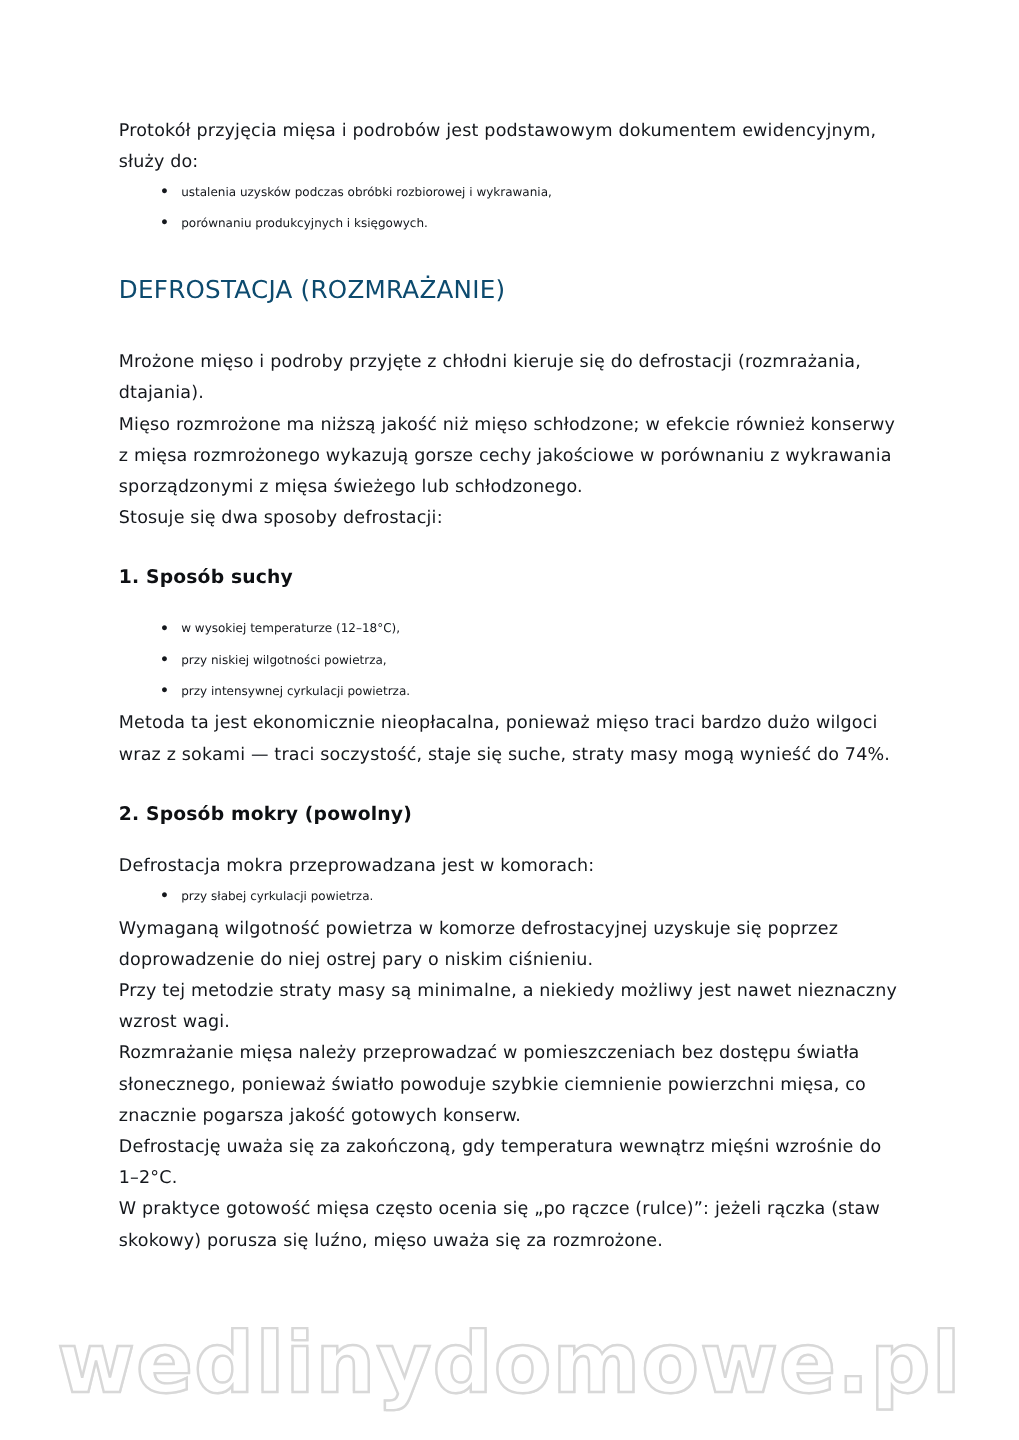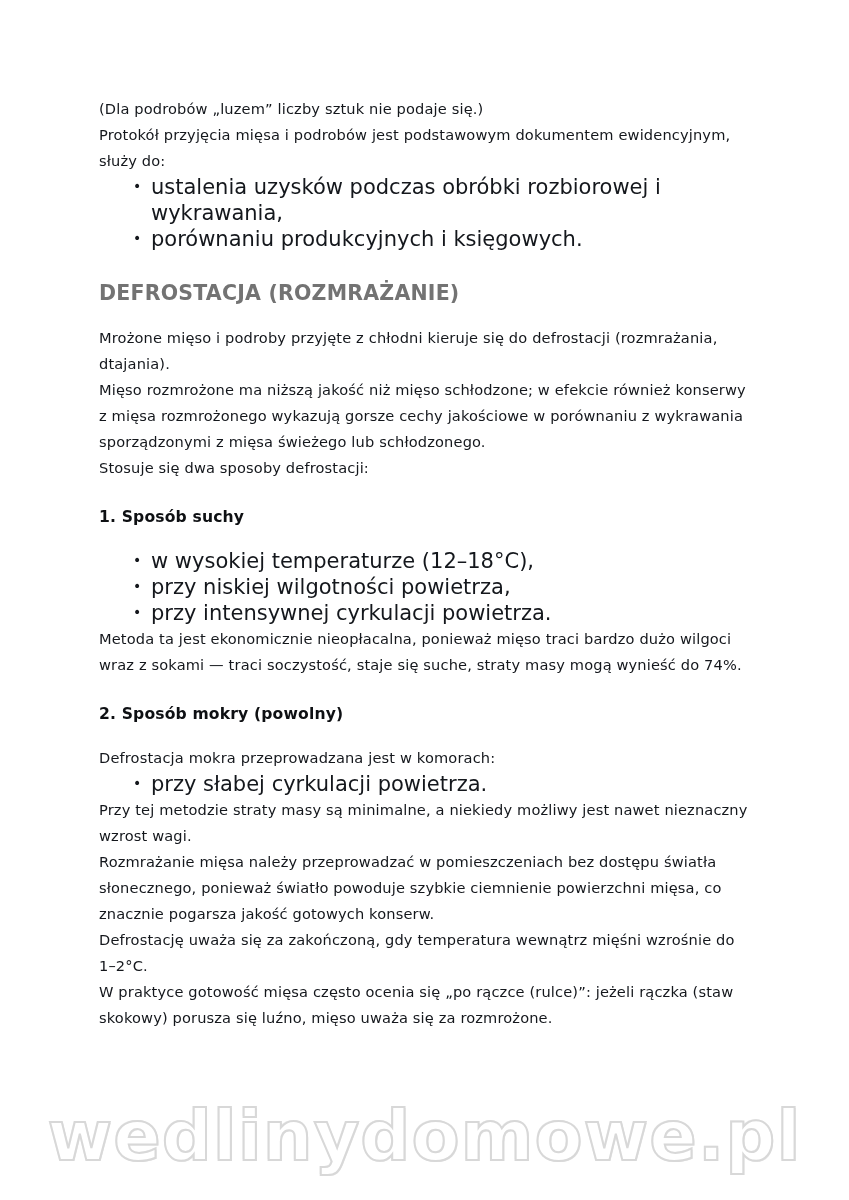--- a/index.html
+++ b/index.html
@@ -37,40 +37,40 @@
     line-height: 26px;
     letter-spacing: 0.01em;
     color: #14171c;
   }
   ul.bullets {
     margin: 0;
     padding: 0 0 0 52px;
     list-style: none;
   }
   ul.bullets li {
-    font-size: 21px;
+    font-size: 10px;
     line-height: 26px;
     position: relative;
     color: #14171c;
   }
   ul.bullets li::before {
     content: "\2022";
     position: absolute;
     left: -18px;
     top: -1px;
     font-size: 14px;
     color: #14171c;
   }
   h1.section-title {
     font-size: 20.5px;
-    font-weight: bold;
+    font-weight: normal;
     letter-spacing: 0.01em;
-    color: #737373;
+    color: #0c4a6e;
     margin-top: 29px;
-    margin-bottom: 20px;
+    margin-bottom: 36px;
   }
   h2.sub-title {
     font-size: 15.6px;
     font-weight: bold;
     letter-spacing: 0.01em;
     color: #0e1013;
     margin-top: 27px;
     margin-bottom: 22px;
   }
 
@@ -94,21 +94,20 @@
     white-space: nowrap;
   }
 </style>
 </head>
 <body>
 
 <div class="page">
   <div class="content">
 
     <div class="block">
-      <p class="para">(Dla podrobów „luzem” liczby sztuk nie podaje się.)</p>
       <p class="para">Protokół przyjęcia mięsa i podrobów jest podstawowym dokumentem ewidencyjnym, służy do:</p>
       <ul class="bullets">
         <li>ustalenia uzysków podczas obróbki rozbiorowej i wykrawania,</li>
         <li>porównaniu produkcyjnych i księgowych.</li>
       </ul>
     </div>
 
     <h1 class="section-title">DEFROSTACJA (ROZMRAŻANIE)</h1>
 
     <div class="block">
@@ -128,20 +127,21 @@
       <p class="para">Metoda ta jest ekonomicznie nieopłacalna, ponieważ mięso traci bardzo dużo wilgoci wraz z sokami — traci soczystość, staje się suche, straty masy mogą wynieść do 74%.</p>
     </div>
 
     <h2 class="sub-title">2. Sposób mokry (powolny)</h2>
 
     <div class="block">
       <p class="para">Defrostacja mokra przeprowadzana jest w komorach:</p>
       <ul class="bullets">
         <li>przy słabej cyrkulacji powietrza.</li>
       </ul>
+      <p class="para">Wymaganą wilgotność powietrza w komorze defrostacyjnej uzyskuje się poprzez doprowadzenie do niej ostrej pary o niskim ciśnieniu.</p>
       <p class="para">Przy tej metodzie straty masy są minimalne, a niekiedy możliwy jest nawet nieznaczny wzrost wagi.</p>
       <p class="para">Rozmrażanie mięsa należy przeprowadzać w pomieszczeniach bez dostępu światła słonecznego, ponieważ światło powoduje szybkie ciemnienie powierzchni mięsa, co znacznie pogarsza jakość gotowych konserw.</p>
       <p class="para">Defrostację uważa się za zakończoną, gdy temperatura wewnątrz mięśni wzrośnie do 1–2°C.</p>
       <p class="para">W praktyce gotowość mięsa często ocenia się „po rączce (rulce)”: jeżeli rączka (staw skokowy) porusza się luźno, mięso uważa się za rozmrożone.</p>
 
     </div>
 
   </div>
 
   <div class="watermark">wedlinydomowe.pl</div>

